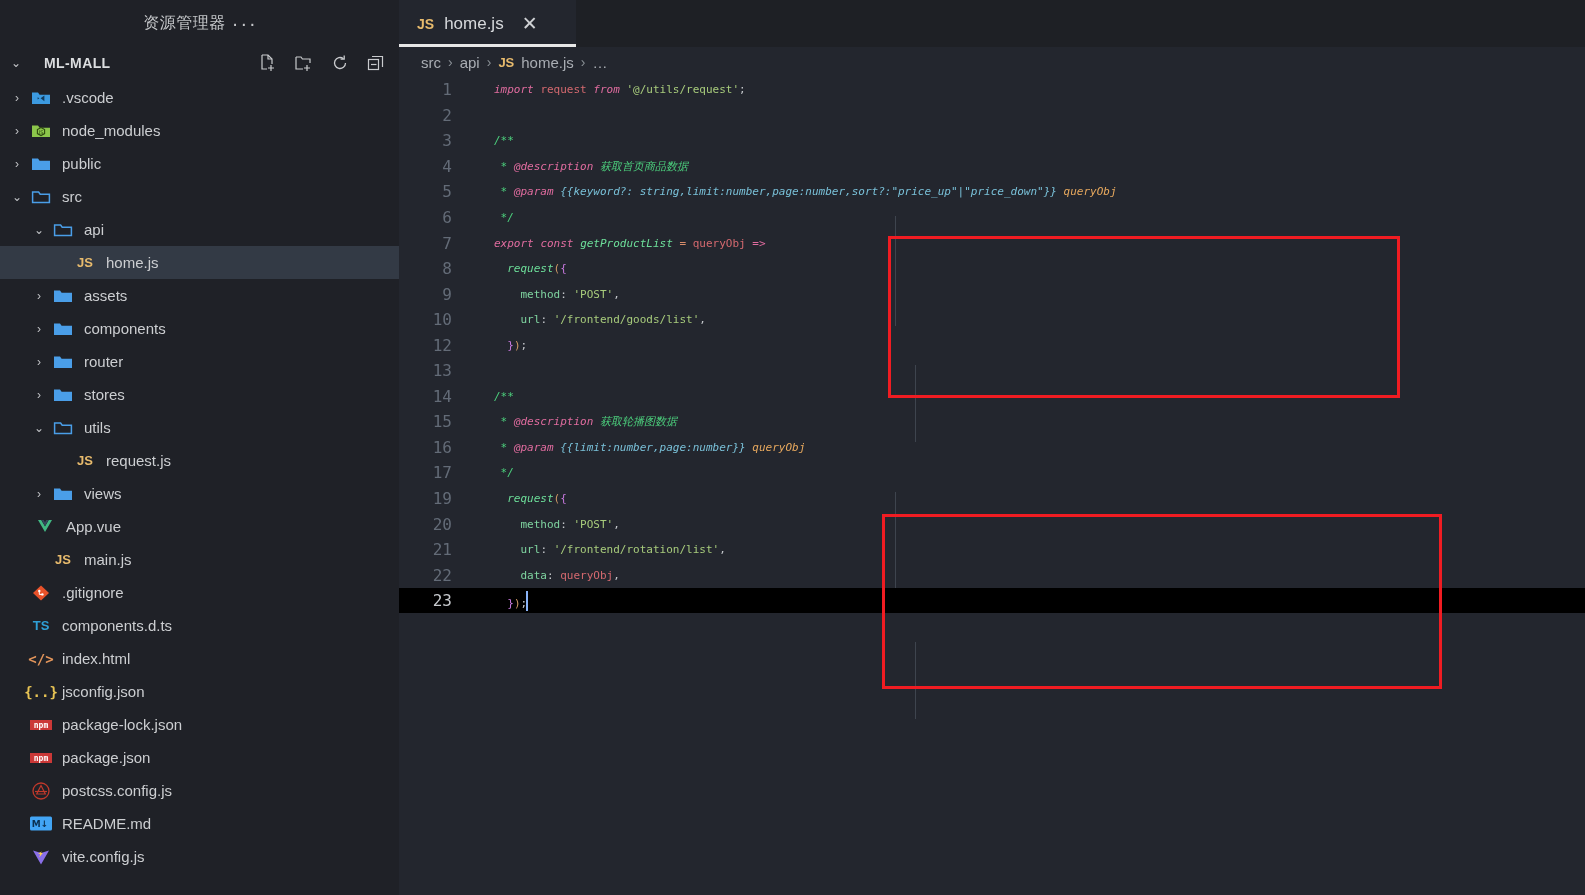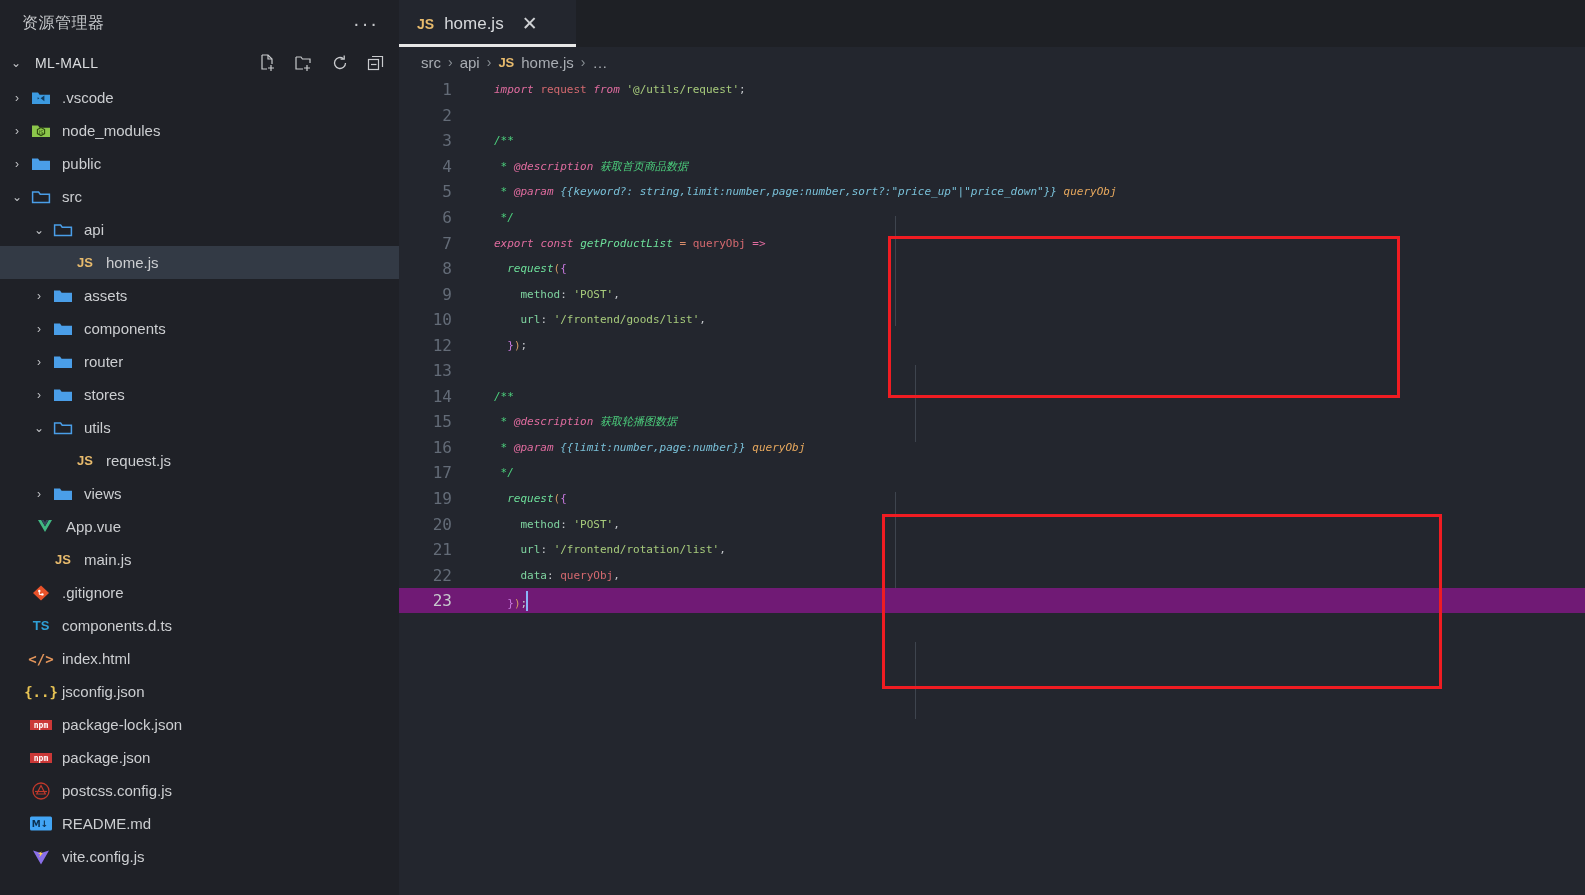--- a/index.html
+++ b/index.html
@@ -15,36 +15,36 @@
   #sidebar {
     width: 399px; height: 895px;
     background: #1f2127;
     flex: 0 0 399px;
     position: relative;
   }
   #sidebar-header {
     height: 46px;
     display: flex; align-items: center;
     padding: 0 14px 0 22px;
-    justify-content: space-between;
+    justify-content: center;
   }
   #sidebar-title {
     font-size: 16px; color: #c5c7ca; letter-spacing: .5px;
   }
   #sidebar-more {
     color: #c5c7ca; font-size: 20px; line-height: 10px; letter-spacing: 2px;
     padding: 0 6px; cursor: pointer;
   }
   #root-row {
     height: 33px; display: flex; align-items: center;
     background: #1f2127; padding-left: 6px; position: relative;
   }
   #root-row .twisty { width: 20px; color: #c4c6c9; font-size: 12px; text-align: center; }
   #root-label {
-    font-size: 14px; font-weight: normal; color: #dcdee0; letter-spacing: .4px; margin-left: 9px;
+    font-size: 14px; font-weight: bold; color: #dcdee0; letter-spacing: .4px; margin-left: 18px;
   }
   #root-actions { position: absolute; right: 12px; display: flex; gap: 14px; align-items: center; }
   #root-actions .act { width: 22px; height: 22px; display: flex; align-items: center; justify-content: center; cursor: pointer; }
   #root-actions svg { display: block; }
 
   .tree { padding-top: 2px; }
   .row {
     height: 33px; display: flex; align-items: center;
     font-size: 15px; color: #ccced1; cursor: pointer; white-space: nowrap;
     position: relative;
@@ -83,21 +83,21 @@
   #breadcrumb .sep { color: #8a9096; font-size: 14px; }
   #breadcrumb .crumb { color: #a9adb3; }
   #breadcrumb .crumb-js { color: #e8bb6d; font-weight: bold; font-size: 13px; }
 
   #code {
     position: relative; background: #23262e;
     font-family: "DejaVu Sans Mono", monospace;
     font-size: 17px;
   }
   .cl { height: 25.55px; display: flex; align-items: center; position: relative; }
-  .cl.active { background: #701a75; }
+  .cl.active { background: #000000; }
   .ln {
     width: 57px; flex: 0 0 57px; text-align: right; padding-right: 4px;
     color: #636b77; font-size: 16px; font-family: "DejaVu Sans Mono", monospace;
   }
   .cl.active .ln { color: #c6c9cd; }
   .src { padding-left: 38px; white-space: pre; font-size: 11px; letter-spacing: 0px; }
 
   
   .t-kw     { color: #e06c9f; font-style: italic; }
   .t-fnname { color: #6ddf9a; font-style: italic; }

